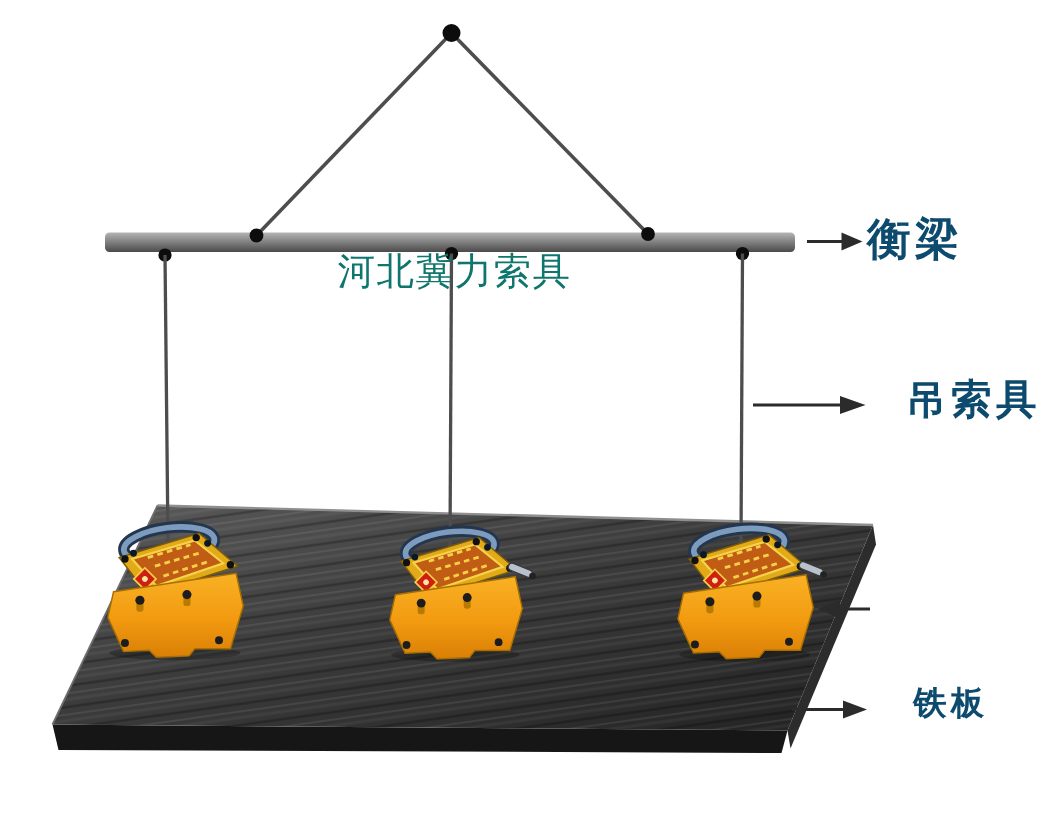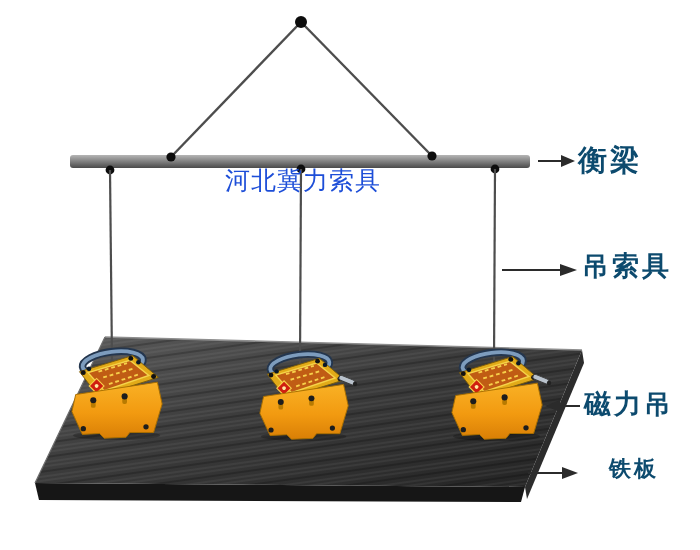--- a/index.html
+++ b/index.html
@@ -6,26 +6,26 @@
   .canvas{
     position:relative;width:700px;height:550px;background:#ffffff;overflow:hidden;
     font-family:"Liberation Sans", sans-serif;
   }
   .scene{position:absolute;left:0;top:0;}
   .label{
     position:absolute;color:#0c4a6e;font-weight:700;white-space:nowrap;
     font-family:"Liberation Sans", sans-serif;line-height:1;
   }
   .label-beam{left:578px;top:146px;font-size:29px;letter-spacing:3px;}
-  .label-sling{left:582px;top:253px;font-size:27px;letter-spacing:3px;}
+  .label-sling{left:604px;top:253px;font-size:27px;letter-spacing:3px;}
   .label-lifter{left:584px;top:391px;font-size:27px;letter-spacing:3px;}
   .label-plate{left:609px;top:458px;font-size:22px;letter-spacing:3px;text-align:center;}
   .watermark{
     position:absolute;left:225px;top:164px;font-size:25px;font-weight:400;
-    color:#1d4ed8;font-family:"Liberation Serif", serif;letter-spacing:1px;white-space:nowrap;
+    color:#0f766e;font-family:"Liberation Serif", serif;letter-spacing:1px;white-space:nowrap;
   }
 </style>
 </head>
 <body>
 
 <div class="canvas">
 
   <svg class="scene" width="700" height="550" viewBox="0 0 700 550">
     <defs>
       <linearGradient id="beamGrad" x1="0" y1="0" x2="0" y2="1">
@@ -131,15 +131,14 @@
       <g>
         <line x1="528" y1="473" x2="563" y2="473"></line>
         <polygon points="562,467 578,473 562,479" stroke="none"></polygon>
       </g>
     </g>
   </svg>
 
   <div class="watermark">河北冀力索具</div>
   <div class="label label-beam">衡梁</div>
   <div class="label label-sling">吊索具</div>
-  <div class="label label-lifter">磁力吊</div>
   <div class="label label-plate">铁板</div>
 </div>
 
 </body></html>

